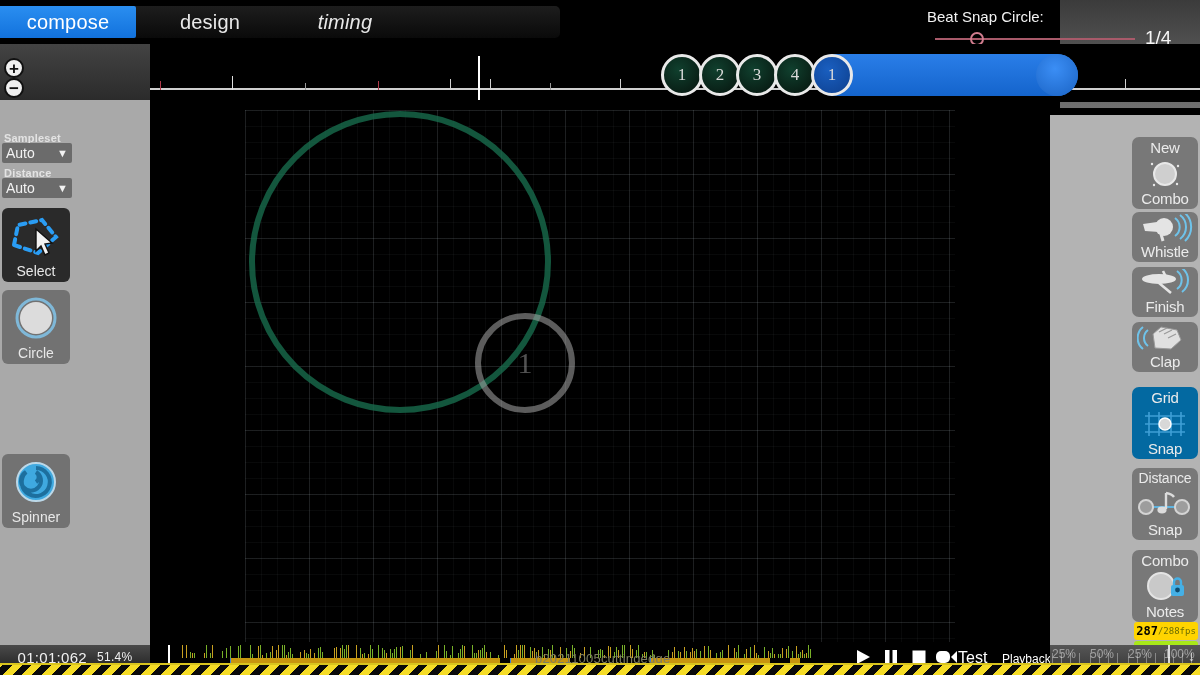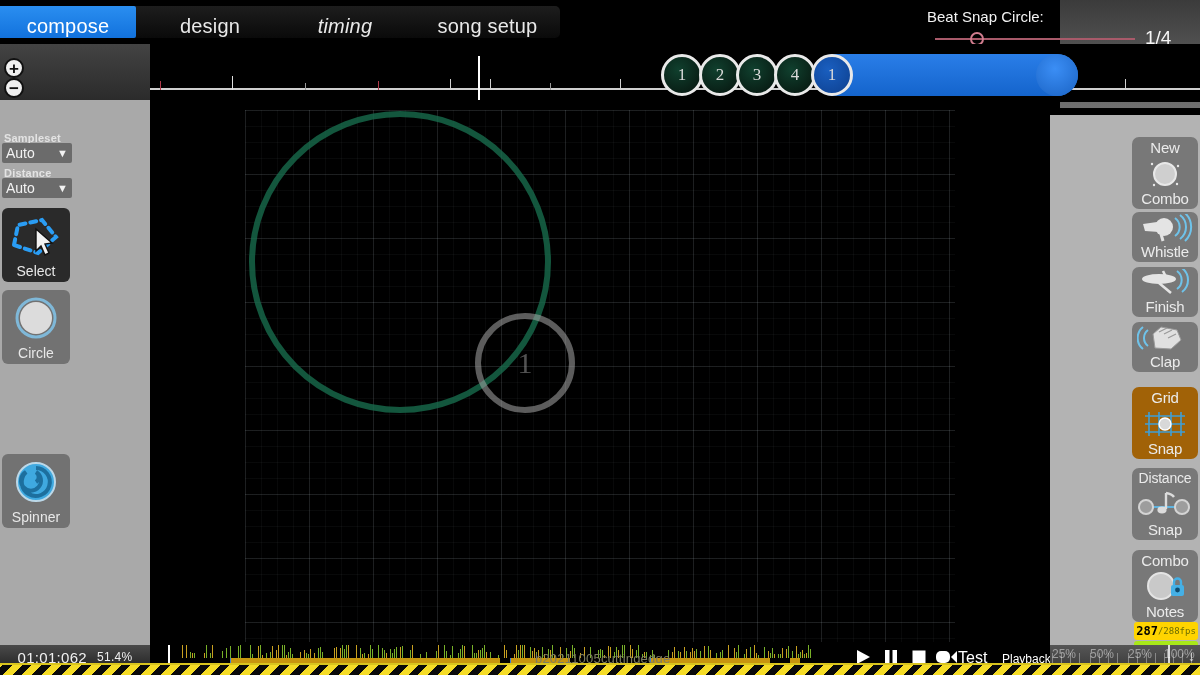--- a/index.html
+++ b/index.html
@@ -21,21 +21,21 @@
     position: absolute; left: 0; top: 0; width: 1200px; height: 42px;
     background: #000;
   }
   .menu-strip {
     position: absolute; left: 0; top: 6px; height: 32px; width: 560px;
     background: linear-gradient(#1d1d1d, #0a0a0a);
     border-radius: 0 5px 5px 0;
   }
   .menu-item {
     position: absolute; top: 6px; height: 32px;
-    display: flex; align-items: flex-end; justify-content: center;
+    display: flex; align-items: center; justify-content: center;
     color: #e9e9e9; font-size: 20px; letter-spacing: .2px;
     padding: 0 14px; cursor: pointer;
   }
   .menu-item.active {
     background: linear-gradient(#2a8ef0, #1272dd);
     color: #fff; font-weight: 500;
     border-radius: 0 2px 2px 0;
   }
 
   
@@ -188,21 +188,21 @@
 
   
   .rightpanel {
     position: absolute; left: 1050px; top: 115px; width: 150px; height: 545px;
     background: #b3b3b3;
   }
   .rbtn {
     position: absolute; left: 82px; width: 66px; height: 72px;
     background: #787878; border-radius: 7px; cursor: pointer;
   }
-  .rbtn.active { background: #a16207; }
+  .rbtn.active { background: #0369a1; }
   .rbtn .line {
     position: absolute; left: 0; right: 0; text-align: center;
     font-size: 15px; color: #ebebeb; letter-spacing: -.2px;
   }
   .rbtn .line.top { top: 2px; }
   .rbtn .line.bot { bottom: 2px; }
   .rbtn .gfx {
     position: absolute; left: 0; right: 0; top: 20px; height: 34px;
     display: flex; align-items: center; justify-content: center;
   }
@@ -281,23 +281,20 @@
   <div class="menubar">
     <div class="menu-strip"></div>
     <div class="menu-item active" style="left:0;width:136px;">
       <span>compose</span>
     </div>
     <div class="menu-item" style="left:160px;width:100px;">
       <span>design</span>
     </div>
     <div class="menu-item" style="left:300px;width:90px;font-style:italic;">
       <span>timing</span>
-    </div>
-    <div class="menu-item" style="left:420px;width:135px;">
-      <span>song setup</span>
     </div>
   </div>
 
   <div class="topright-bg"></div>
 
   <div class="snap-panel">
     <div class="snap-title">Beat Snap Circle:</div>
     <div class="snap-slider-track"></div>
     <div class="snap-knob"></div>
     <div class="snap-value">1/4</div>

